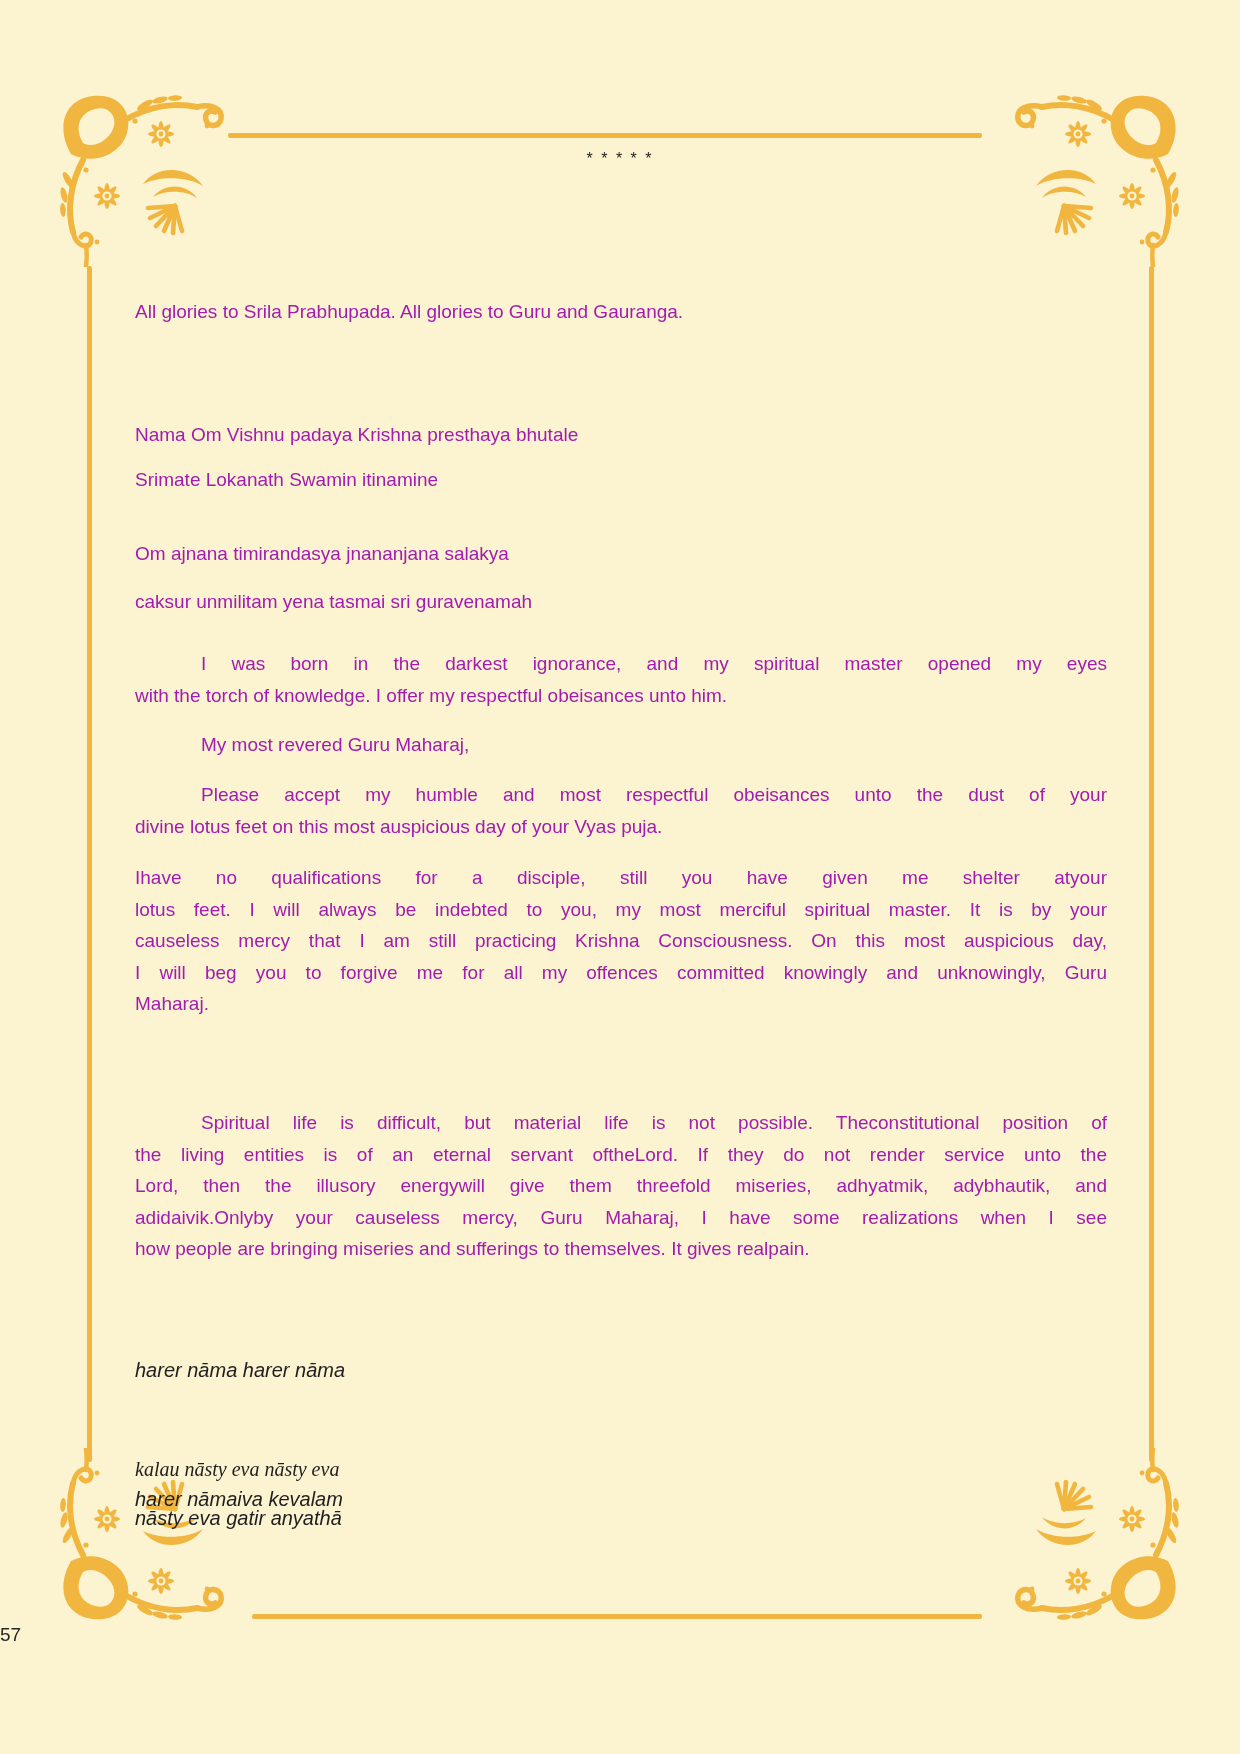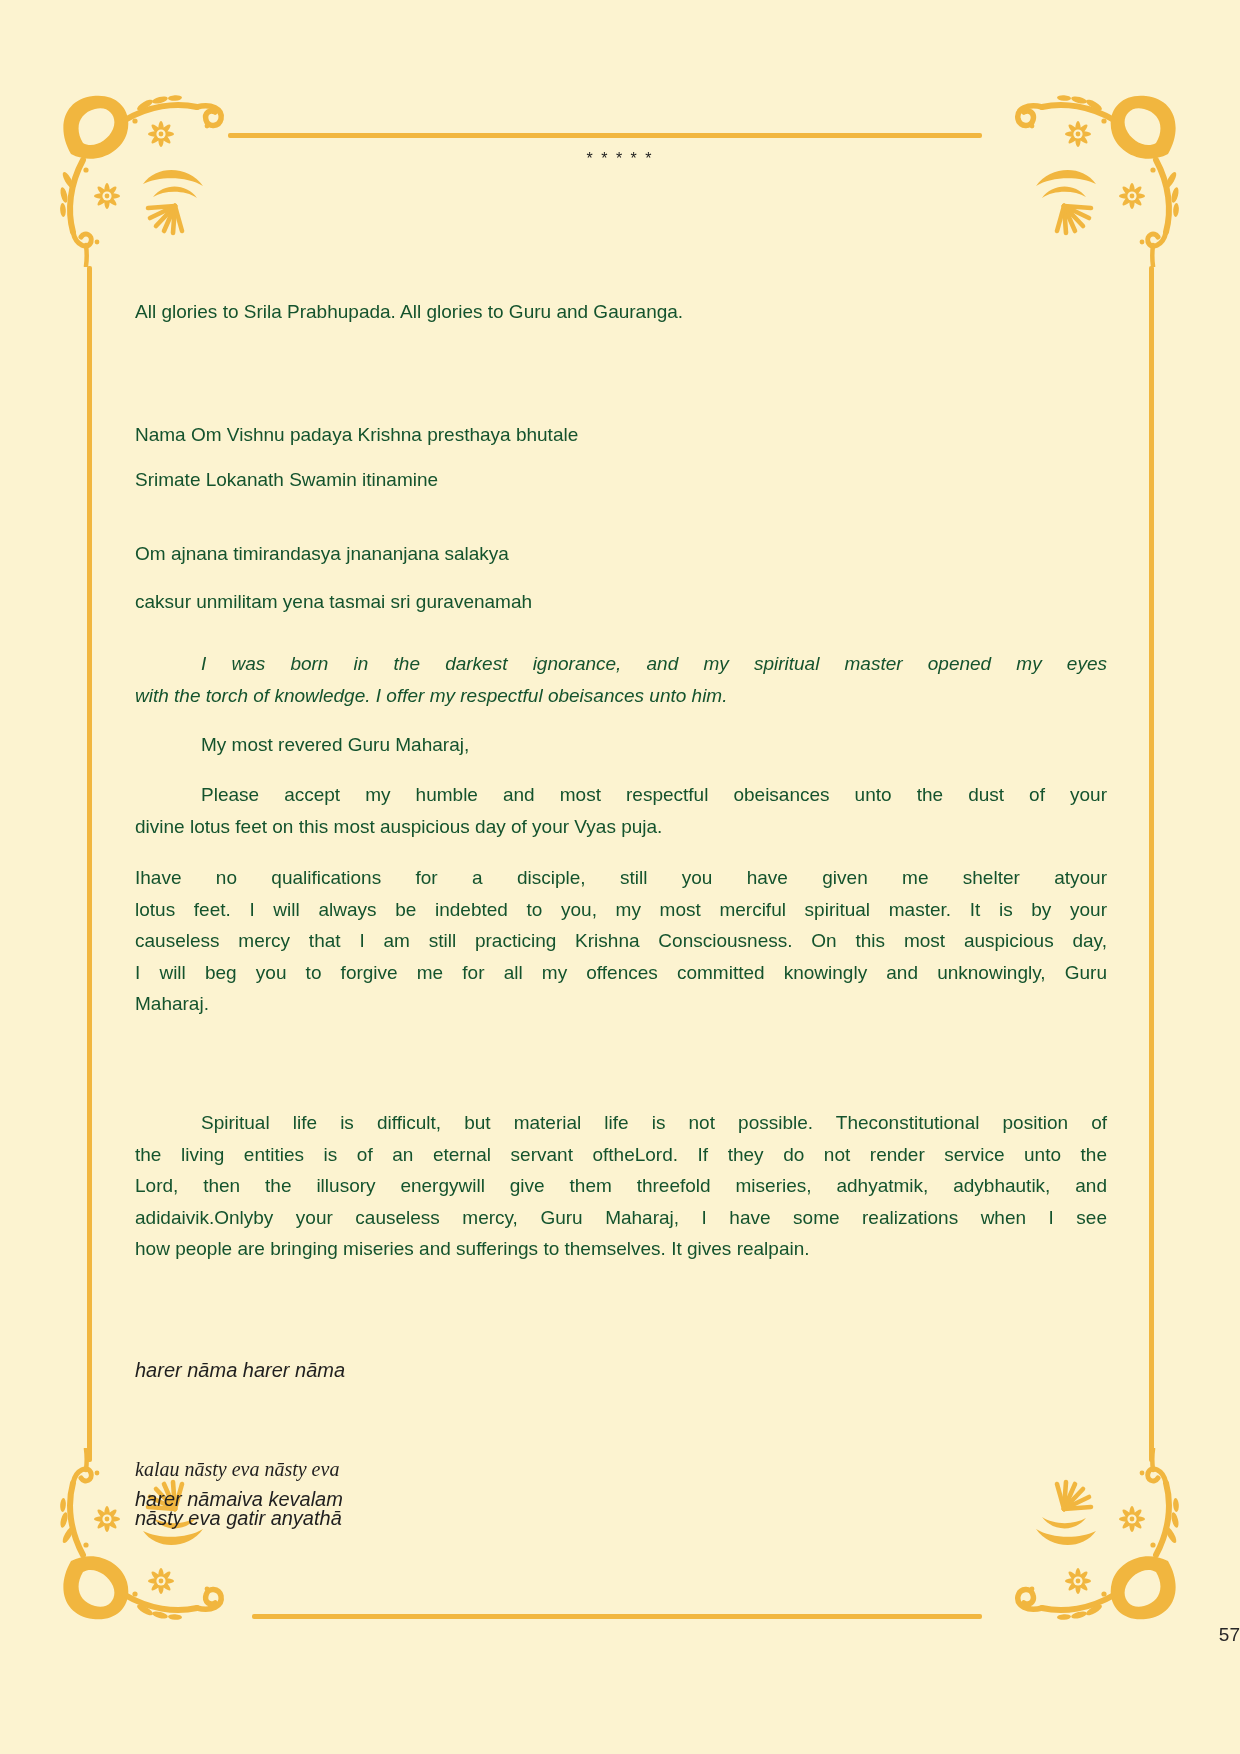--- a/index.html
+++ b/index.html
@@ -46,51 +46,51 @@
     font-size: 16px;
     letter-spacing: 2px;
     color: #1d1d1d;
   }
   .tb {
     position: absolute;
     left: 135px;
     width: 972px;
     font-size: 19px;
     line-height: 31.5px;
-    color: #14532d;
+    color: #a21caf;
   }
   .pline       { text-align: justify; text-align-last: justify; }
   .pline.last  { text-align: center;    text-align-last: left; }
   .pline.first { text-indent: 66px; }
   .single      { line-height: 26px; }
   .greet       { text-indent: 66px; }
   .verse-it {
     font-style: italic;
     font-size: 20px;
     color: #1f1f1f;
     margin-top: 16px;
   }
   .pos-salutation { top: 299px; }
   .pos-pranam0 { top: 422px; }
   .pos-pranam1 { top: 467px; }
   .pos-verse0  { top: 541px; }
   .pos-verse1  { top: 589px; }
-  .pos-para0   { top: 648px; font-style: italic; }
+  .pos-para0   { top: 648px; }
   .pos-greet   { top: 732px; }
   .pos-para2   { top: 779px; }
   .pos-para3   { top: 862px; }
   .pos-para4   { top: 1107px; }
   .pos-it0 { top: 1341px; }
   .pos-it1 { top: 1470px; }
   .pos-it2 { top: 1440px; font-family: Liberation Serif, serif; }
   .pos-it3 { top: 1489px; }
   .pgnum {
     position: absolute;
     top: 1624px; left: 0; right: 0;
-    text-align: right;
+    text-align: left;
     font-size: 19px;
     color: #272727;
   }
 </style>
 </head>
 <body>
 
 <svg width="0" height="0" style="position:absolute" aria-hidden="true">
   <defs>
     <g id="flourish">

